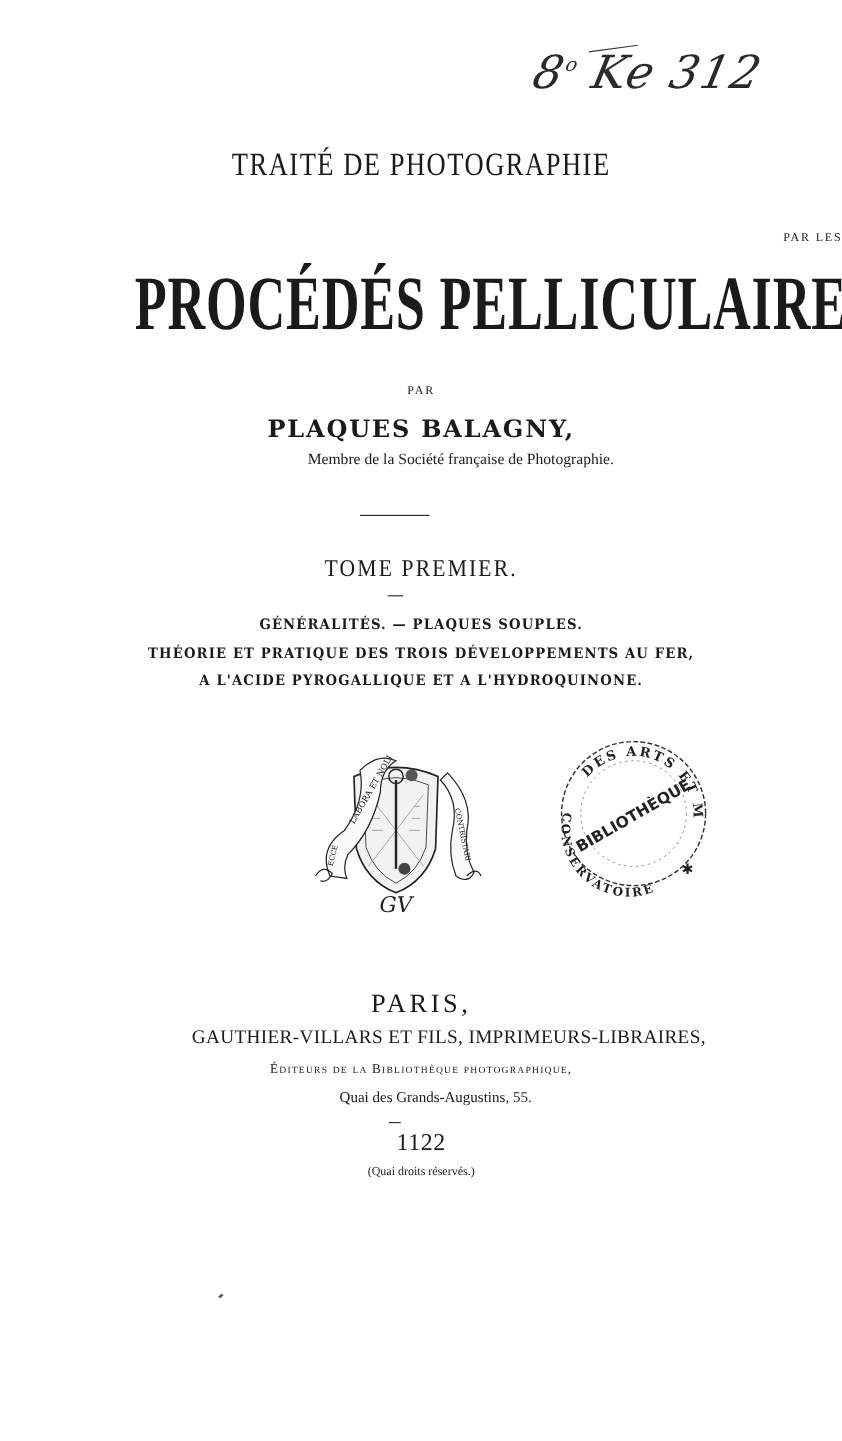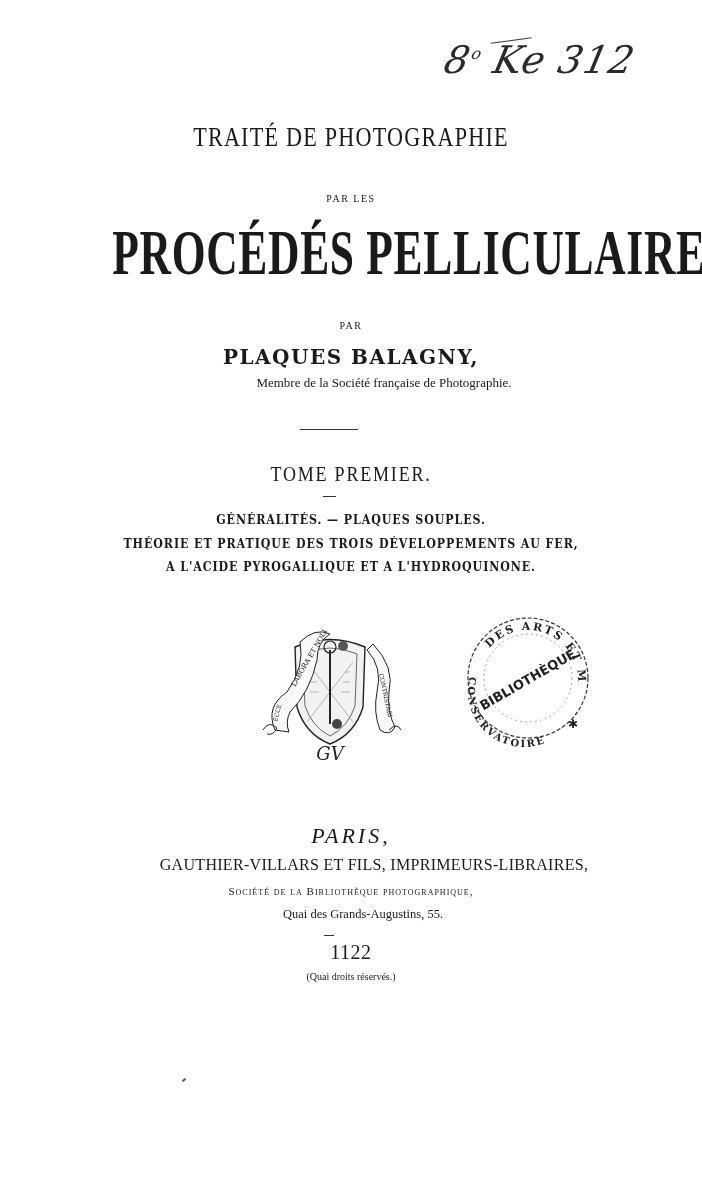--- a/index.html
+++ b/index.html
@@ -39,20 +39,21 @@
       font-size: 27px;
       letter-spacing: 1.5px;
       transform: scaleX(0.82);
       transform-origin: center;
       font-weight: normal;
     }
     .parles {
       top: 193px;
       font-size: 10px;
       letter-spacing: 1.5px;
+      text-align: right;
     }
     .title2 {
       top: 218px;
       font-size: 64px;
       font-weight: bold;
       letter-spacing: 1px;
       transform: scale(0.68, 1.0);
       transform-origin: center;
       line-height: 70px;
     }
@@ -111,21 +112,20 @@
       transform: scaleX(0.92);
     }
 
     .emblem { left: 255px; top: 612px; width: 150px; height: 150px; }
     .stamp { left: 456px; top: 600px; width: 140px; height: 150px; }
 
     .city {
       top: 823px;
       font-size: 22px;
       letter-spacing: 3px;
-      font-style: italic;
     }
     .publisher {
       top: 856px;
       font-size: 16px;
       letter-spacing: 0.3px;
       padding-left: 23px;
     }
     .editors {
       top: 885px;
       font-size: 11px;
@@ -230,19 +230,19 @@
     <text font-size="10" font-weight="bold" font-family="DejaVu Serif, serif" fill="#222" letter-spacing="2">
       <textPath href="#stampBottom" startOffset="4%">CONSERVATOIRE</textPath>
     </text>
     <text x="72" y="84" text-anchor="middle" font-size="13" font-weight="bold" font-family="DejaVu Sans, sans-serif" fill="#222" transform="rotate(-30 72 80)">BIBLIOTHÈQUE</text>
     <text x="112" y="128" font-size="12" fill="#222" font-family="DejaVu Sans, sans-serif">✱</text>
   </svg>
 </div>
 
 <div class="abs center city">PARIS,</div>
 <div class="abs center publisher">GAUTHIER-VILLARS ET FILS, IMPRIMEURS-LIBRAIRES,</div>
-<div class="abs center editors">Société de la Bibliothèque photographique,</div>
+<div class="abs center editors">Éditeurs de la Bibliothèque photographique,</div>
 <div class="abs center address">Quai des Grands-Augustins, 55.</div>
 <div class="abs rule3"></div>
 <div class="abs center year">1122</div>
 <div class="abs center rights">(Quai droits réservés.)</div>
 
 <div class="abs speck"></div>
 
 </body></html>

